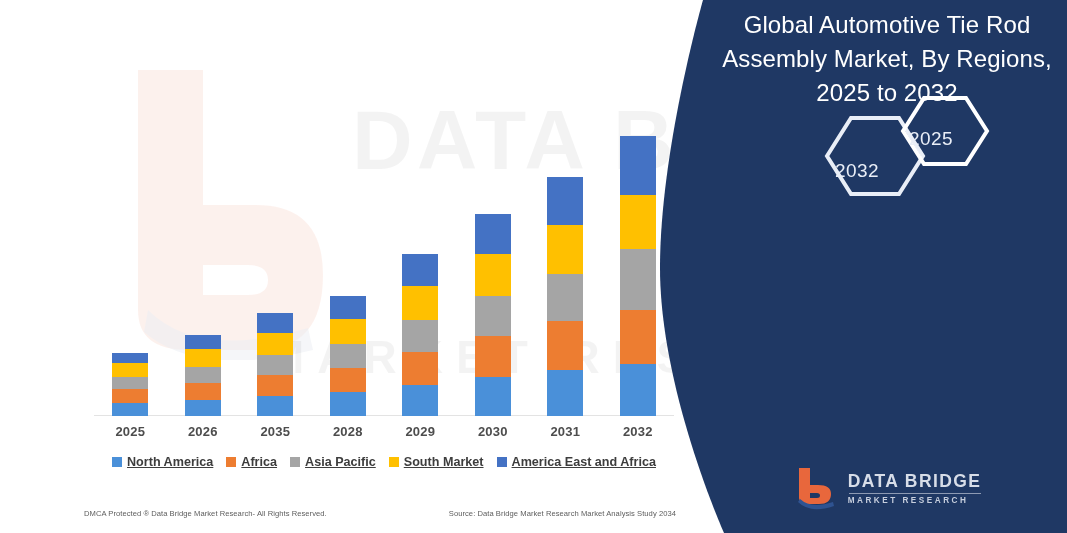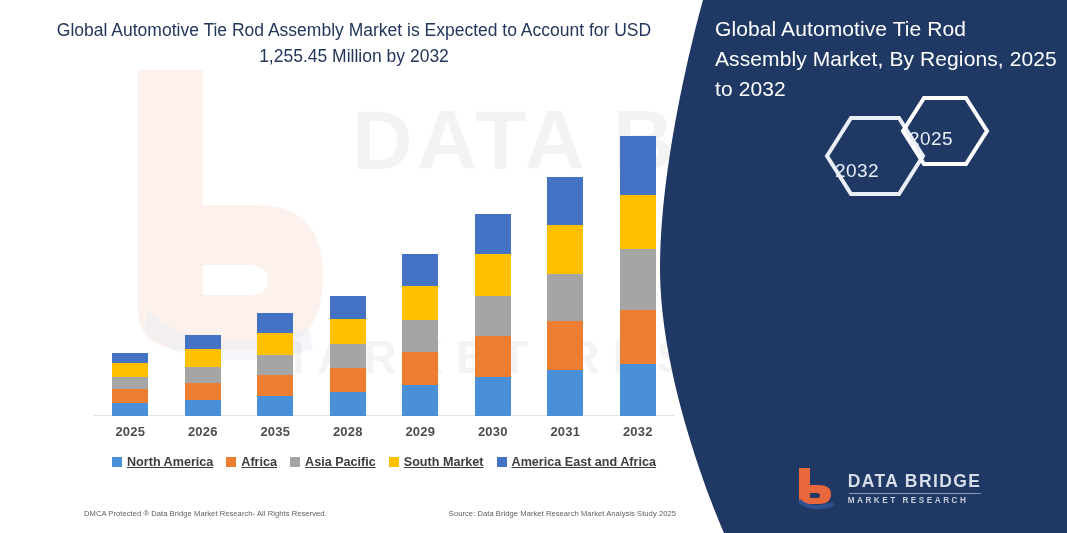--- a/index.html
+++ b/index.html
@@ -29,25 +29,25 @@
   }
   .right-panel svg { display:block; }
   .panel-content {
     position:absolute;
     top:0; right:0;
     width:360px; height:533px;
     z-index:3;
   }
   .panel-title {
     position:absolute;
-    top:14px; left:8px;
+    top:8px; left:8px;
     width:344px;
-    text-align:left;
+    text-align:center;
     color:#ffffff;
-    font-size:21px;
+    font-size:24px;
     line-height:1.42;
     font-weight:400;
     letter-spacing:0.1px;
   }
 
   
   .hex-wrap {
     position:absolute;
     top:96px; left:96px;
     width:270px; height:120px;
@@ -236,21 +236,20 @@
   <div class="chart-area">
 
     <svg class="wm-logo" viewBox="0 0 240 300">
       <path d="M30 10 L30 250 Q30 290 80 290 L150 290 Q215 290 215 215 Q215 145 148 145 L95 145 L95 205 L140 205 Q160 205 160 220 Q160 235 140 235 L95 235 L95 10 Z" fill="#e8673c"></path>
       <path d="M40 250 Q90 300 200 268 L205 290 Q90 318 36 272 Z" fill="#2a4a7f" opacity="0.55"></path>
     </svg>
 
     <div class="wm-text wm-data">DATA BRIDGE</div>
     <div class="wm-text wm-market">MARKET RESEARCH</div>
 
-    <div class="chart-title">Global Automotive Tie Rod Assembly Market is Expected to Account for USD 1,255.45 Million by 2032</div>
 
     <div class="axis-line"></div>
     <div class="bars" id="bars">
         <div class="bar-col">
           <div class="bar-stack">
             <div class="seg" style="height: 10px; background: rgb(68, 114, 196);"></div>
             <div class="seg" style="height: 14px; background: rgb(255, 192, 0);"></div>
             <div class="seg" style="height: 12px; background: rgb(165, 165, 165);"></div>
             <div class="seg" style="height: 14px; background: rgb(237, 125, 49);"></div>
             <div class="seg" style="height: 13px; background: rgb(74, 144, 217);"></div>
@@ -350,21 +349,21 @@
           <span class="legend-label">South Market</span>
         </div>
         <div class="legend-item">
           <span class="legend-swatch" style="background: rgb(68, 114, 196);"></span>
           <span class="legend-label">America East and Africa</span>
         </div>
       </div>
 
     <div class="footer">
       <span>DMCA Protected ® Data Bridge Market Research- All Rights Reserved.</span>
-      <span>Source: Data Bridge Market Research  Market Analysis Study 2025</span>
+      <span>Source: Data Bridge Market Research  Market Analysis Study 2034</span>
     </div>
   </div>
 
   <div class="right-panel">
     <svg width="1067" height="533" viewBox="0 0 1067 533">
       <path d="M1067 0 L703 0 C703 0 660 150 660 268 C660 390 724 533 724 533 L1067 533 Z" fill="#1f3864"></path>
     </svg>
   </div>
 
   <div class="panel-content">

